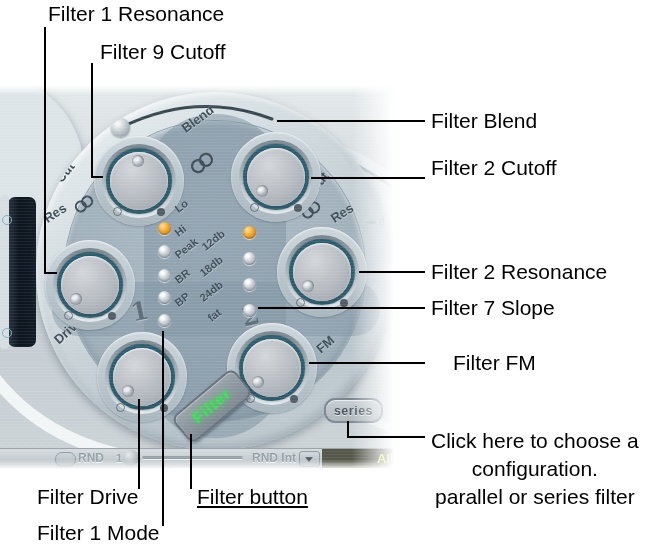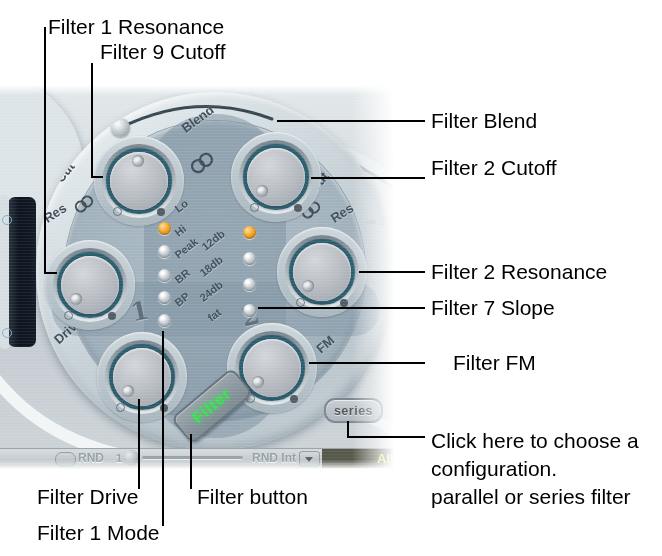--- a/index.html
+++ b/index.html
@@ -286,29 +286,29 @@
     <line x1="311" y1="178" x2="425" y2="178" stroke="#000" stroke-width="2"></line>
     <line x1="359" y1="272" x2="425" y2="272" stroke="#000" stroke-width="2"></line>
     <line x1="258" y1="308" x2="425" y2="308" stroke="#000" stroke-width="2"></line>
     <line x1="309" y1="363" x2="425" y2="363" stroke="#000" stroke-width="2"></line>
     <polyline points="348,421 348,437 425,437" stroke="#000" stroke-width="2" fill="none"></polyline>
     <line x1="139" y1="399" x2="139" y2="489" stroke="#000" stroke-width="2"></line>
     <line x1="191" y1="434" x2="191" y2="489" stroke="#000" stroke-width="2"></line>
     <line x1="163" y1="331" x2="163" y2="526" stroke="#000" stroke-width="2"></line>
   </svg>
 
-  <div class="callout" style="left:48px;top:16px;">Filter 1 Resonance</div>
+  <div class="callout" style="left:48px;top:3px;">Filter 1 Resonance</div>
   <div class="callout" style="left:100px;top:41px;">Filter 9 Cutoff</div>
   <div class="callout" style="left:431px;top:110px;">Filter Blend</div>
   <div class="callout" style="left:431px;top:157px;">Filter 2 Cutoff</div>
   <div class="callout" style="left:431px;top:261px;">Filter 2 Resonance</div>
   <div class="callout" style="left:431px;top:297px;">Filter 7 Slope</div>
   <div class="callout" style="left:453px;top:352px;">Filter FM</div>
-  <div class="note" style="left:431px;top:427px;">
+  <div class="note" style="left:431px;top:427px;text-align:center;">
     <div>Click here to choose a</div>
     <div>configuration.</div>
     <div>parallel or series filter</div>
   </div>
   <div class="callout" style="left:37px;top:486px;">Filter Drive</div>
-  <div class="callout" style="left:197px;top:486px;">Filter button</div>
+  <div class="callout" style="left:197px;top:486px;text-decoration:underline;">Filter button</div>
   <div class="callout" style="left:37px;top:522px;">Filter 1 Mode</div>
 
 </div>
 
 </body></html>

